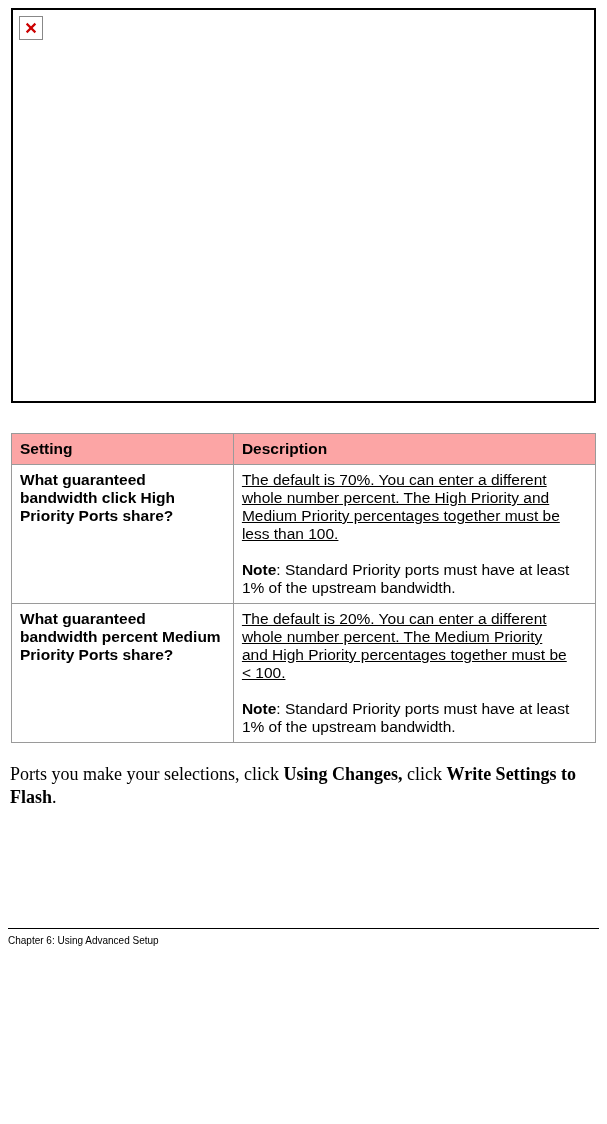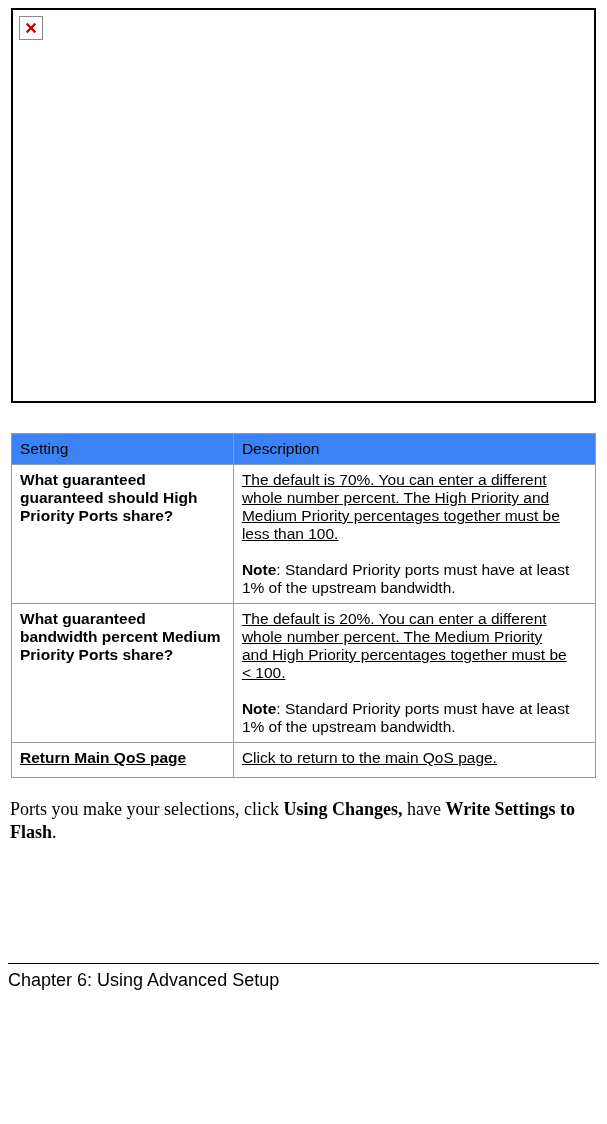--- a/index.html
+++ b/index.html
@@ -38,42 +38,42 @@
       margin: 0 auto 20px auto;
       font-size: 15.5px;
     }
     table.settings th, table.settings td {
       border: 1px solid #9a9a9a;
       padding: 6px 8px;
       vertical-align: top;
       text-align: left;
     }
     table.settings th {
-      background: #3b82f6;
-      font-weight: normal;
+      background: #fca5a5;
+      font-weight: bold;
     }
     table.settings td.setting {
       font-weight: bold;
       width: 38%;
     }
     .desc-block { margin: 0 16px 4px 0; text-decoration: underline; }
     .note-line { margin-top: 18px; }
     .link-text { text-decoration: underline; }
     .paragraph {
       font-family: "Times New Roman", Times, serif;
       font-size: 18px;
       margin: 14px 8px 120px 2px;
       line-height: 1.25;
     }
     .paragraph .bold { font-weight: bold; }
     .footer {
       border-top: 1px solid #000;
       padding-top: 6px;
       font-family: "Trebuchet MS", Verdana, sans-serif;
-      font-size: 18px;
+      font-size: 10px;
       position: relative;
     }
     .footer .chapter { margin-left: 0; }
     .footer-wrap { position: relative; }
   </style>
 </head>
 <body>
 
 <div class="image-frame">
   <span class="broken-img">
@@ -87,47 +87,39 @@
 
 <table class="settings">
   <thead>
     <tr>
       <th>Setting</th>
       <th>Description</th>
     </tr>
   </thead>
   <tbody>
     <tr>
-      <td class="setting">What guaranteed guaranteed should High Priority Ports share?</td>
+      <td class="setting">What guaranteed bandwidth click High Priority Ports share?</td>
       <td>
         <div class="desc-block">The default is 70%. You can enter a different whole number percent. The High Priority and Medium Priority percentages together must be less than 100.</div>
         <div class="note-line">
           <strong>Note</strong><span>: Standard Priority ports must have at least 1% of the upstream bandwidth.</span>
         </div>
       </td>
     </tr>
     <tr>
       <td class="setting">What guaranteed bandwidth percent Medium Priority Ports share?</td>
       <td>
         <div class="desc-block">The default is 20%. You can enter a different whole number percent. The Medium Priority and High Priority percentages together must be &lt; 100.</div>
         <div class="note-line">
           <strong>Note</strong><span>: Standard Priority ports must have at least 1% of the upstream bandwidth.</span>
         </div>
       </td>
     </tr>
-    <tr>
-      <td class="setting">
-        <span class="link-text">Return Main QoS page</span>
-      </td>
-      <td>
-        <div class="desc-block">Click to return to the main QoS page.</div>
-      </td>
-    </tr>
   </tbody>
 </table>
 
 <p class="paragraph">
-  <span>Ports you make your selections, click </span><span class="bold">Using Changes,</span><span> have </span><span class="bold">Write Settings to Flash</span><span>.</span>
+  <span>Ports you make your selections, click </span><span class="bold">Using Changes,</span><span> click </span><span class="bold">Write Settings to Flash</span><span>.</span>
 </p>
 
 <div class="footer footer-wrap">
   <span class="chapter">Chapter 6: Using Advanced Setup</span>
 </div>
 
 </body></html>

